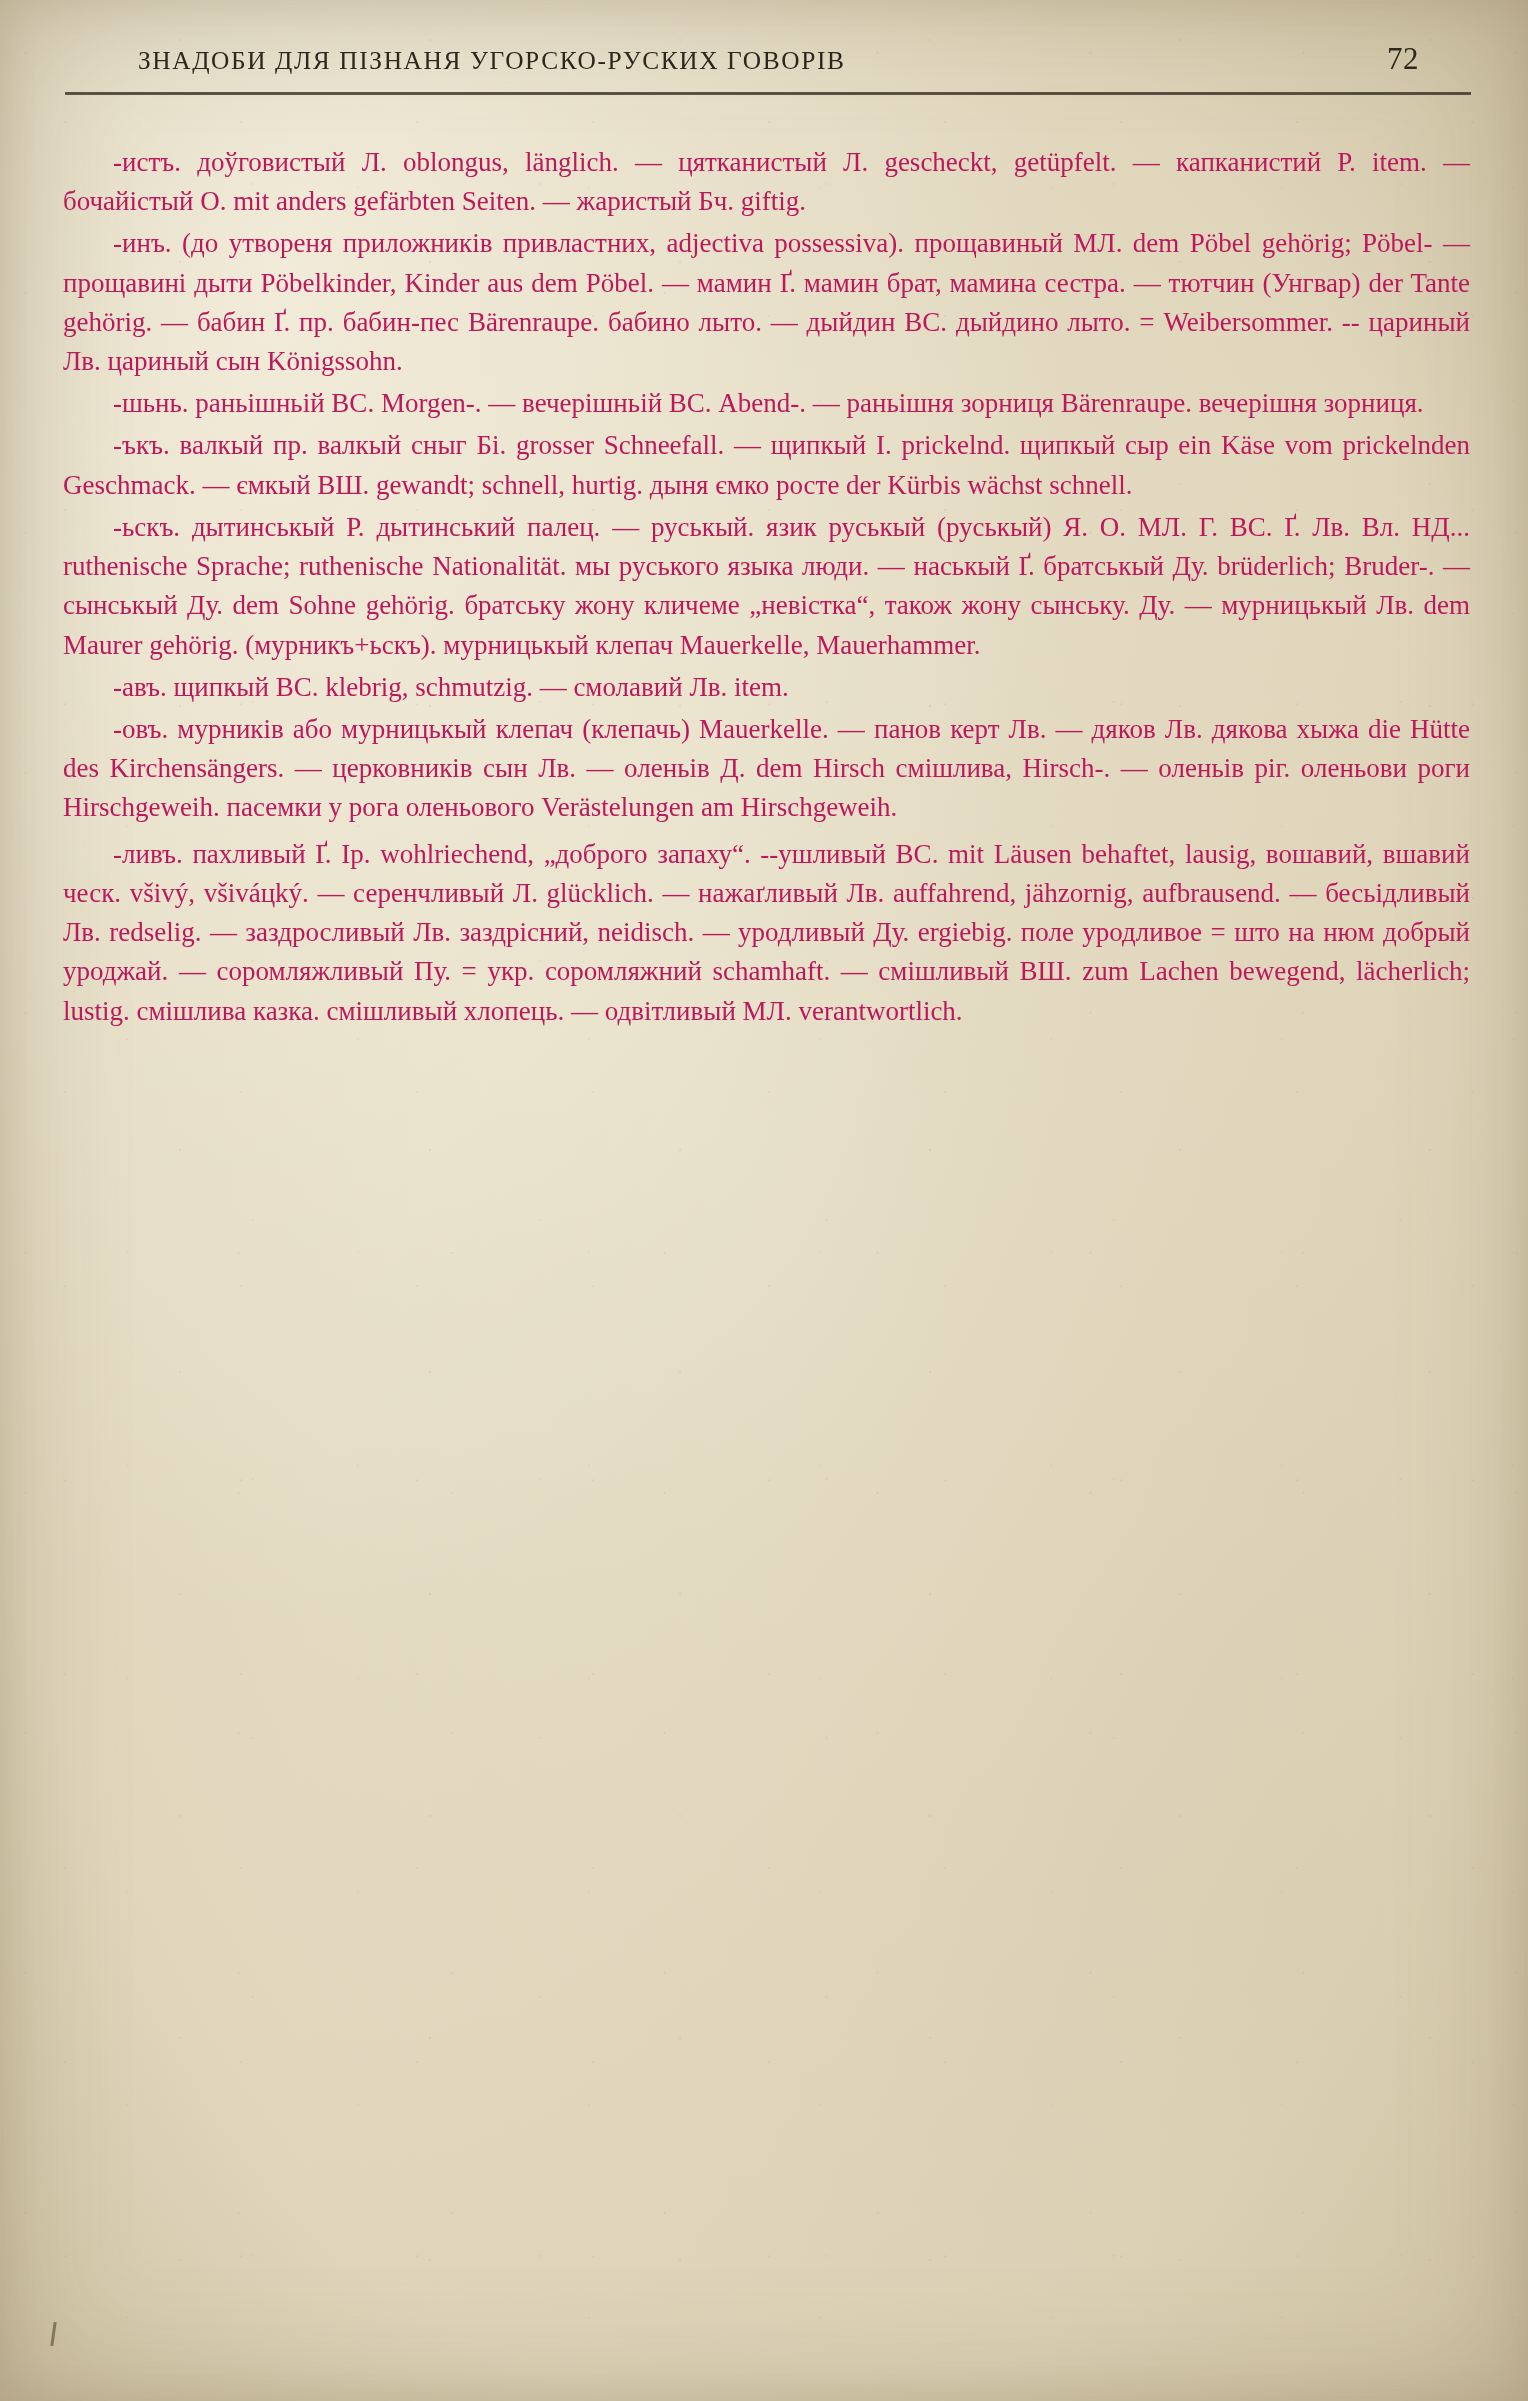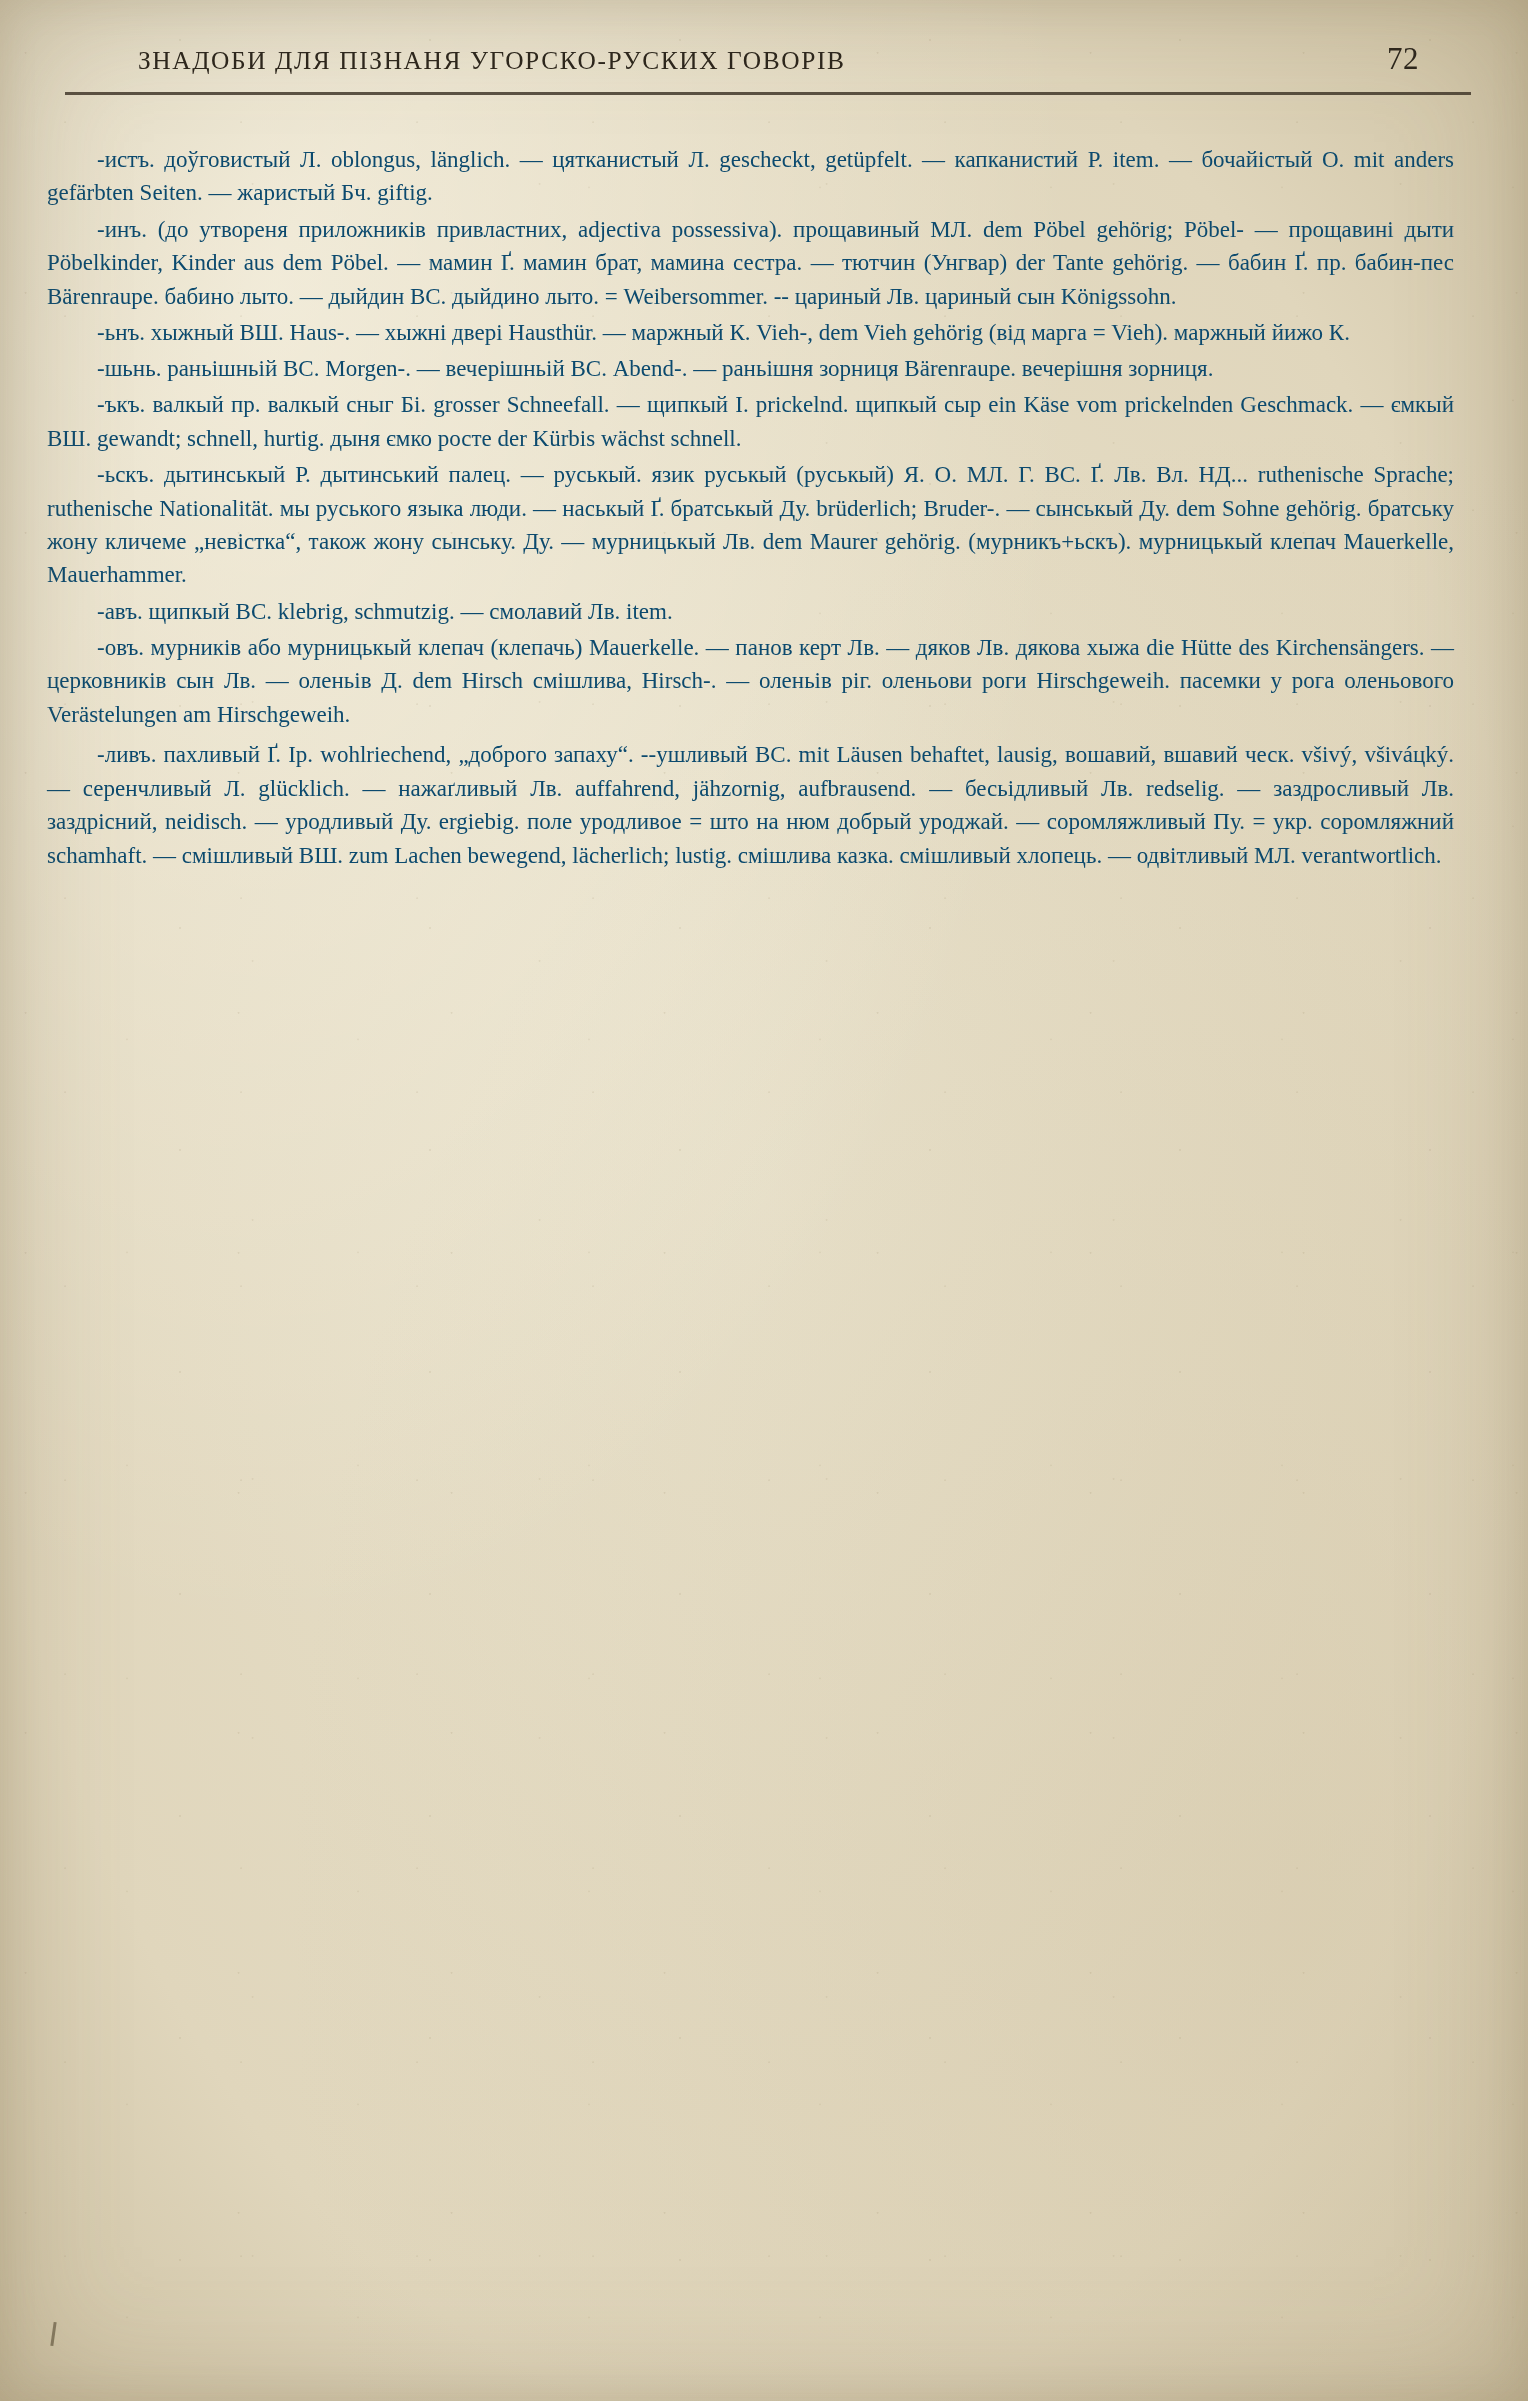--- a/index.html
+++ b/index.html
@@ -72,27 +72,27 @@
     top: 92px;
     left: 65px;
     right: 57px;
     height: 2.8px;
     background: #3a3125;
     opacity: 0.82;
   }
   .body-col {
     position: absolute;
     top: 143px;
-    left: 47px;
+    left: 63px;
     width: 1407px;
-    font-size: 23px;
+    font-size: 27px;
     line-height: 1.455;
     text-align: justify;
     text-justify: inter-word;
-    color: #0c4a6e;
+    color: #be185d;
     hyphens: manual;
   }
   .para {
     margin: 0 0 2.8px 0;
     text-indent: 50px;
   }
   .para.gap {
     margin-top: 7px;
   }
   .corner-mark {
@@ -116,21 +116,20 @@
   <div class="header">
     <div class="running-title">ЗНАДОБИ ДЛЯ ПІЗНАНЯ УГОРСКО-РУСКИХ ГОВОРІВ</div>
     <div class="folio">72</div>
   </div>
 
   <div class="rule"></div>
 
   <div class="body-col">
     <p class="para">-истъ. доўговистый Л. oblongus, länglich. — цятканистый Л. gescheckt, getüpfelt. — капканистий Р. item. — бочайістый О. mit anders gefärbten Seiten. — жаристый Бч. giftig.</p>
     <p class="para">-инъ. (до утвореня приложників привластних, adjectiva possessiva). прощавиный МЛ. dem Pöbel gehörig; Pöbel- — прощавині дыти Pöbelkinder, Kinder aus dem Pöbel. — мамин Ґ. мамин брат, мамина сестра. — тютчин (Унгвар) der Tante gehörig. — бабин Ґ. пр. бабин-пес Bärenraupe. бабино лыто. — дыйдин ВС. дыйдино лыто. = Weibersommer. -- цариный Лв. цариный сын Königssohn.</p>
-    <p class="para">-ьнъ. хыжный ВШ. Haus-. — хыжні двері Hausthür. — маржный К. Vieh-, dem Vieh gehörig (від марга = Vieh). маржный йижо К.</p>
     <p class="para">-шьнь. раньішньій ВС. Morgen-. — вечерішньій ВС. Abend-. — раньішня зорниця Bärenraupe. вечерішня зорниця.</p>
     <p class="para">-ъкъ. валкый пр. валкый сныг Бі. grosser Schneefall. — щипкый І. prickelnd. щипкый сыр ein Käse vom prickelnden Geschmack. — ємкый ВШ. gewandt; schnell, hurtig. дыня ємко росте der Kürbis wächst schnell.</p>
     <p class="para">-ьскъ. дытинськый Р. дытинський палец. — руськый. язик руськый (руськый) Я. О. МЛ. Г. ВС. Ґ. Лв. Вл. НД... ruthenische Sprache; ruthenische Nationalität. мы руського языка люди. — наськый Ґ. братськый Ду. brüderlich; Bruder-. — сынськый Ду. dem Sohne gehörig. братську жону кличеме „невістка“, також жону сынську. Ду. — мурницькый Лв. dem Maurer gehörig. (мурникъ+ьскъ). мурницькый клепач Mauerkelle, Mauerhammer.</p>
     <p class="para">-авъ. щипкый ВС. klebrig, schmutzig. — смолавий Лв. item.</p>
     <p class="para">-овъ. мурників або мурницькый клепач (клепачь) Mauerkelle. — панов керт Лв. — дяков Лв. дякова хыжа die Hütte des Kirchensängers. — церковників сын Лв. — оленьів Д. dem Hirsch смішлива, Hirsch-. — оленьів ріг. оленьови роги Hirschgeweih. пасемки у рога оленьового Verästelungen am Hirschgeweih.</p>
     <p class="para gap">-ливъ. пахливый Ґ. Ip. wohlriechend, „доброго запаху“. --ушливый ВС. mit Läusen behaftet, lausig, вошавий, вшавий ческ. všivý, všiváцký. — серенчливый Л. glücklich. — нажаґливый Лв. auffahrend, jähzornig, aufbrausend. — бесьідливый Лв. redselig. — заздросливый Лв. заздрісний, neidisch. — уродливый Ду. ergiebig. поле уродливое = што на нюм добрый уроджай. — соромляжливый Пу. = укр. соромляжний schamhaft. — смішливый ВШ. zum Lachen bewegend, lächerlich; lustig. смішлива казка. смішливый хлопець. — одвітливый МЛ. verantwortlich.</p>
   </div>
 
   <div class="corner-mark"></div>
 </div>

